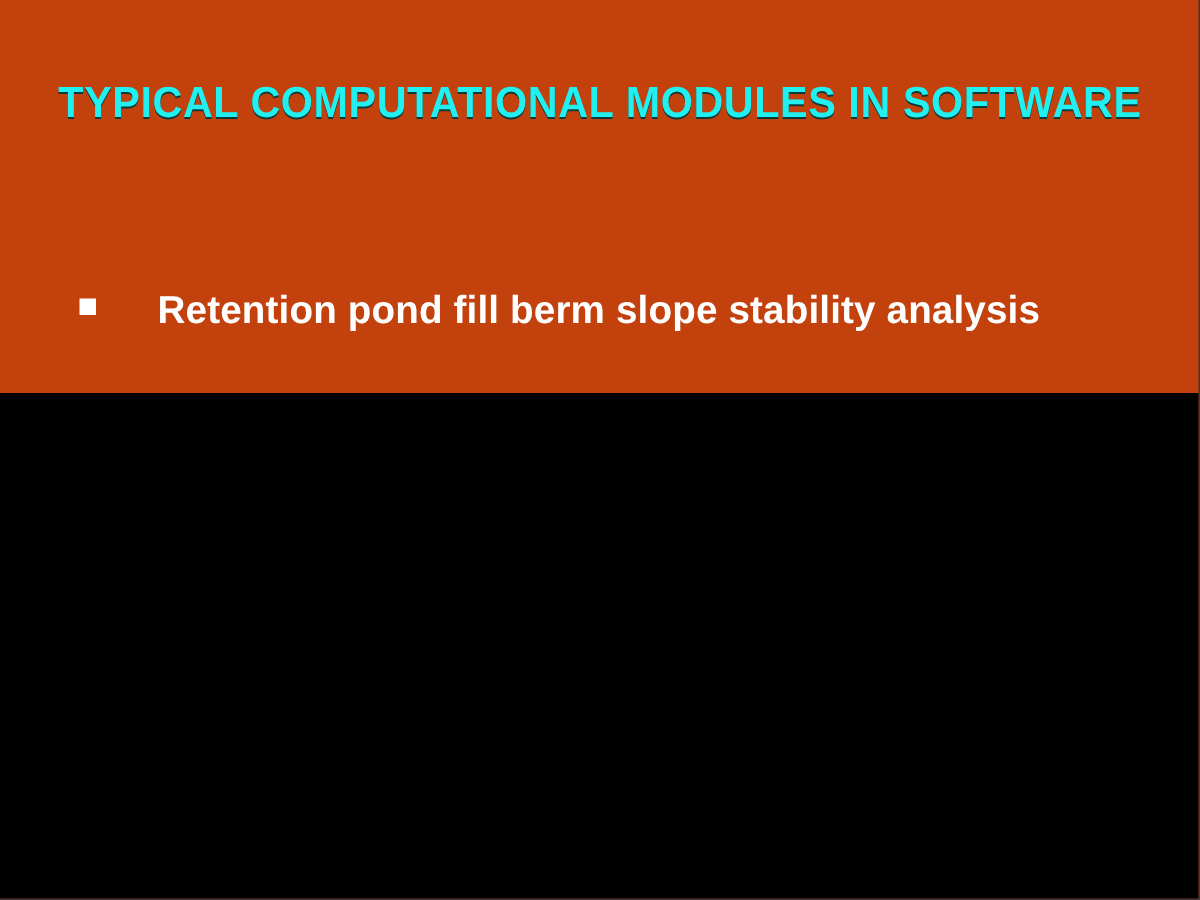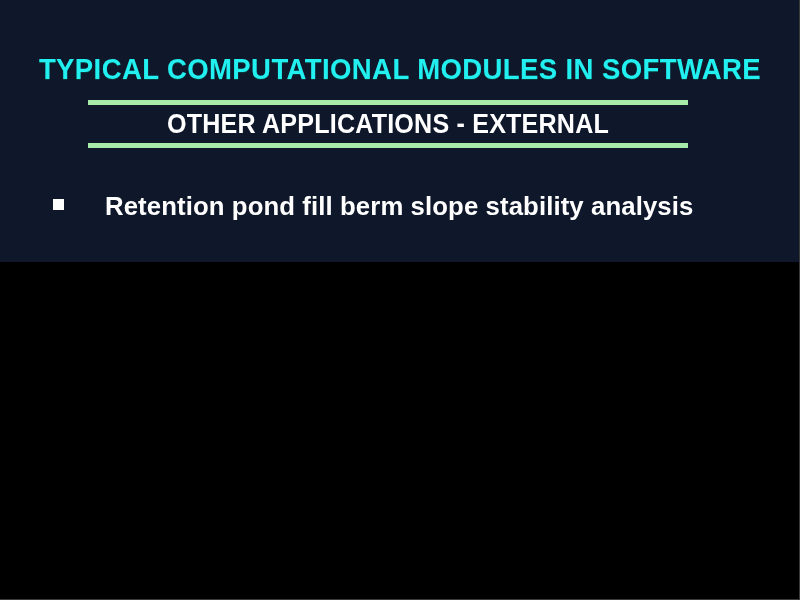--- a/index.html
+++ b/index.html
@@ -12,21 +12,21 @@
     width: 800px;
     height: 600px;
     overflow: hidden;
     font-family: "Liberation Sans", sans-serif;
   }
 
   #slide {
     position: relative;
     width: 800px;
     height: 600px;
-    background: #0f172a;
+    background: #c2410c;
     box-sizing: border-box;
     border-right: 1px solid #3a3a3a;
     border-bottom: 1px solid #3a3a3a;
     overflow: hidden;
   }
 
   
   #slide-title {
     position: absolute;
     left: 0;
@@ -125,25 +125,20 @@
     background: #000000;
   }
 </style>
 </head>
 <body>
 
 <div id="slide">
 
   <div id="slide-title">TYPICAL COMPUTATIONAL MODULES IN SOFTWARE</div>
 
-  <div id="subtitle-band">
-    <div id="rule-top" class="rule"></div>
-    <div id="subtitle-text">OTHER APPLICATIONS - EXTERNAL</div>
-    <div id="rule-bottom" class="rule"></div>
-  </div>
 
   <ul id="bullet-list">
     <li class="bullet-item">
       <span class="bullet-marker"></span>
       <span class="bullet-text">Retention pond fill berm slope stability analysis</span>
     </li>
   </ul>
 
   <div id="content-area"></div>
 

